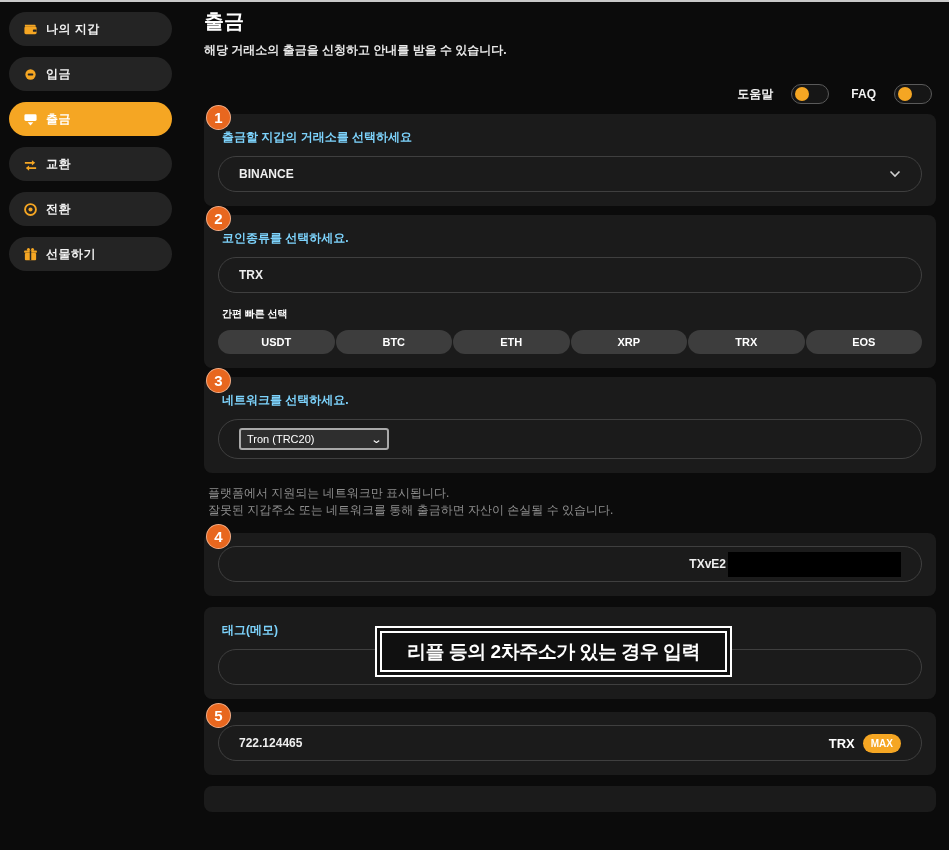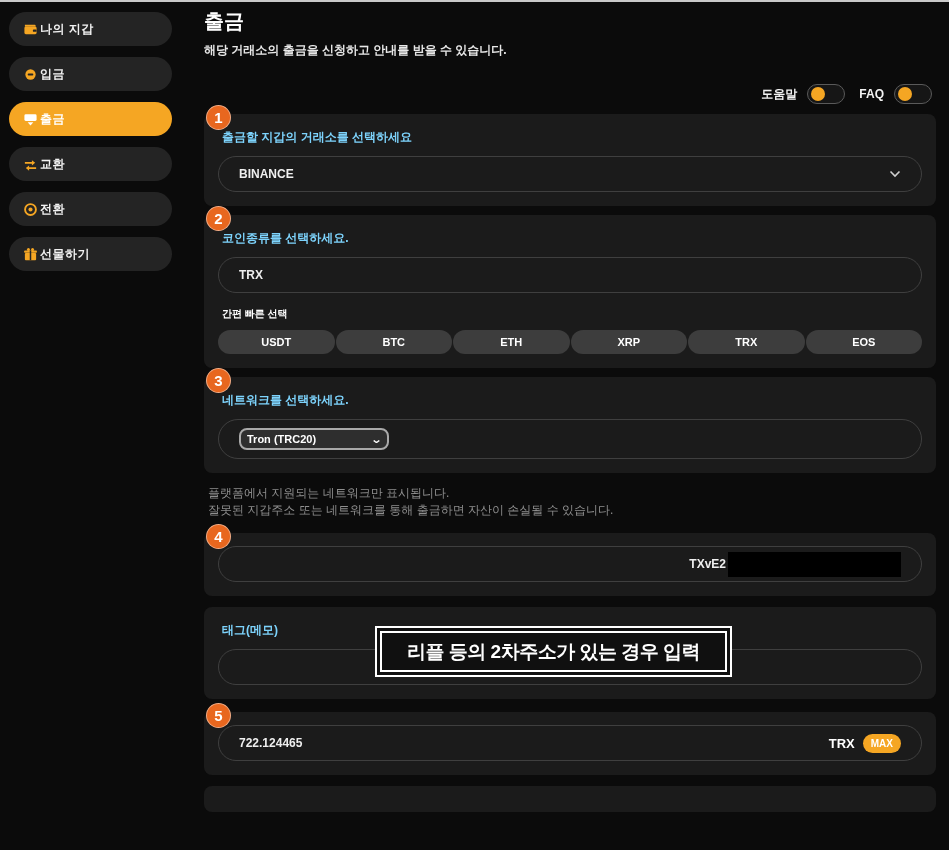--- a/index.html
+++ b/index.html
@@ -7,36 +7,36 @@
   body {
     font-family: "Liberation Sans", "DejaVu Sans", sans-serif;
     background:#0b0b0b; color:#fff; overflow:hidden;
     border-top:2px solid #c9c9c9;
   }
   .app { display:flex; width:949px; height:848px; }
 
   
   .sidebar { width:178px; flex:0 0 178px; padding:10px 6px 0 9px; }
   .side-item {
-    display:flex; align-items:center; gap:2px;
+    display:flex; align-items:center; gap:8px;
     height:34px; border-radius:17px; background:#242424;
     padding:0 14px; margin-bottom:11px; cursor:pointer;
   }
   .side-item .icon { color:#f5a623; display:flex; align-items:center; }
   .side-item .lbl { font-size:12px; font-weight:bold; color:#f2f2f2; letter-spacing:.5px; }
   .side-item.active { background:#f5a623; }
   .side-item.active .icon { color:#fff; }
   .side-item.active .lbl { color:#fff; }
 
   
   .main { flex:1; padding:6px 13px 0 26px; position:relative; }
   .page-title { font-size:20px; font-weight:bold; }
   .page-sub { font-size:12px; font-weight:bold; color:#e8e8e8; margin-top:7px; }
 
-  .toggles { display:flex; justify-content:flex-end; align-items:center; gap:10px; margin-top:24px; height:22px; }
+  .toggles { display:flex; justify-content:flex-end; align-items:center; gap:18px; margin-top:24px; height:22px; }
   .tg-label { font-size:12px; font-weight:bold; color:#f2f2f2; }
   .toggle {
     width:38px; height:20px; border-radius:10px; background:#161616;
     border:1px solid #5a5a5a; position:relative; cursor:pointer; margin-right:4px;
   }
   .toggle .knob { position:absolute; left:3px; top:2px; width:14px; height:14px; border-radius:50%; background:#f5a623; }
 
   .card {
     background:#1b1b1b; border-radius:8px; position:relative;
     padding:13px 14px 14px 14px; margin-top:9px;
@@ -62,23 +62,23 @@
   .quick-btn {
     flex:1; height:24px; border-radius:12px; background:#3d3d3d; border:none;
     color:#fff; font-size:11px; font-weight:bold; cursor:pointer;
     display:flex; align-items:center; justify-content:center;
     font-family:"Liberation Sans","DejaVu Sans",sans-serif;
   }
 
   
   .select-wrap { height:40px; border:1px solid #3f3f3f; border-radius:20px; display:flex; align-items:center; padding:0 20px; }
   .native-select {
-    width:150px; height:22px; background:#2e2e2e; border:2px solid #a9a9a9; border-radius:8px;
+    width:150px; height:22px; background:#2e2e2e; border:2px solid #a9a9a9; border-radius:3px;
     display:flex; align-items:center; justify-content:space-between; padding:0 6px;
-    font-size:11px; font-weight:bold; color:#fff; cursor:pointer;
+    font-size:11px; font-weight:normal; color:#fff; cursor:pointer;
   }
   .native-select .sel-chev { font-size:11px; color:#fff; transform:scaleX(1.3); }
 
   .warn-block { margin:12px 0 14px 4px; }
   .warn-line { font-size:12px; color:#8f8f8f; line-height:17px; }
 
   
   .redaction { display:inline-block; width:173px; height:25px; background:#000; margin-left:2px; vertical-align:middle; }
 
   

